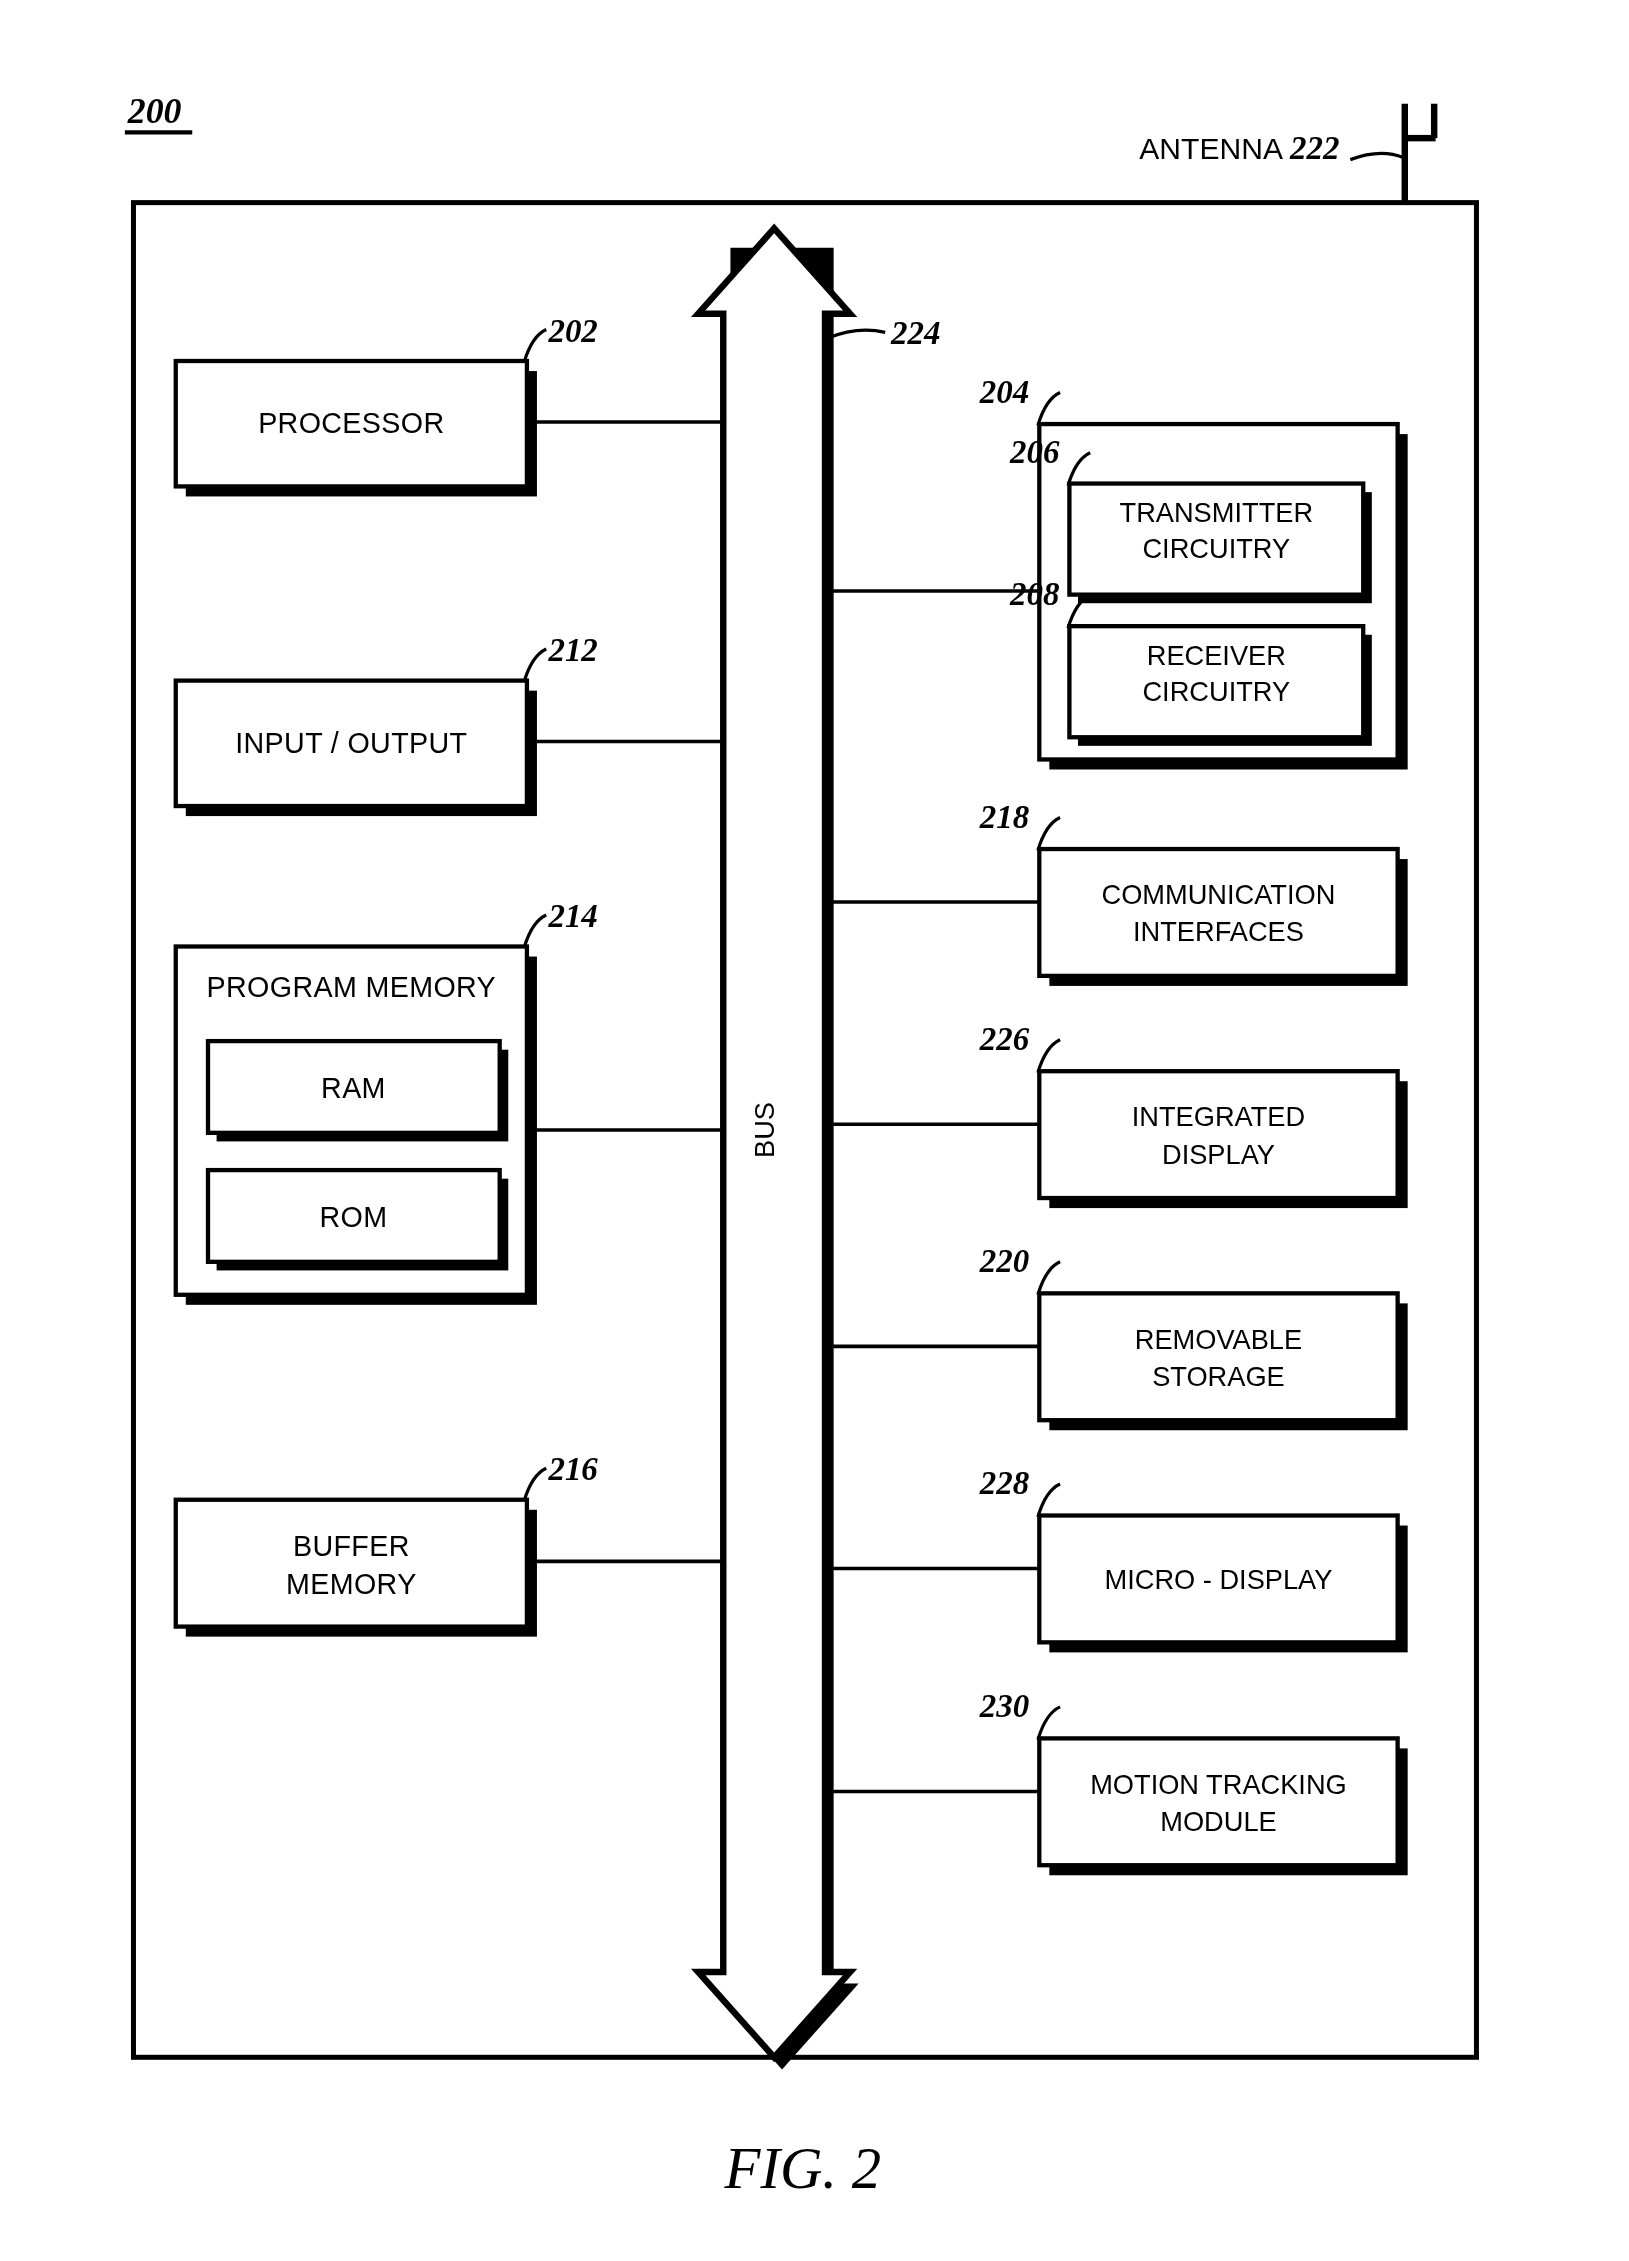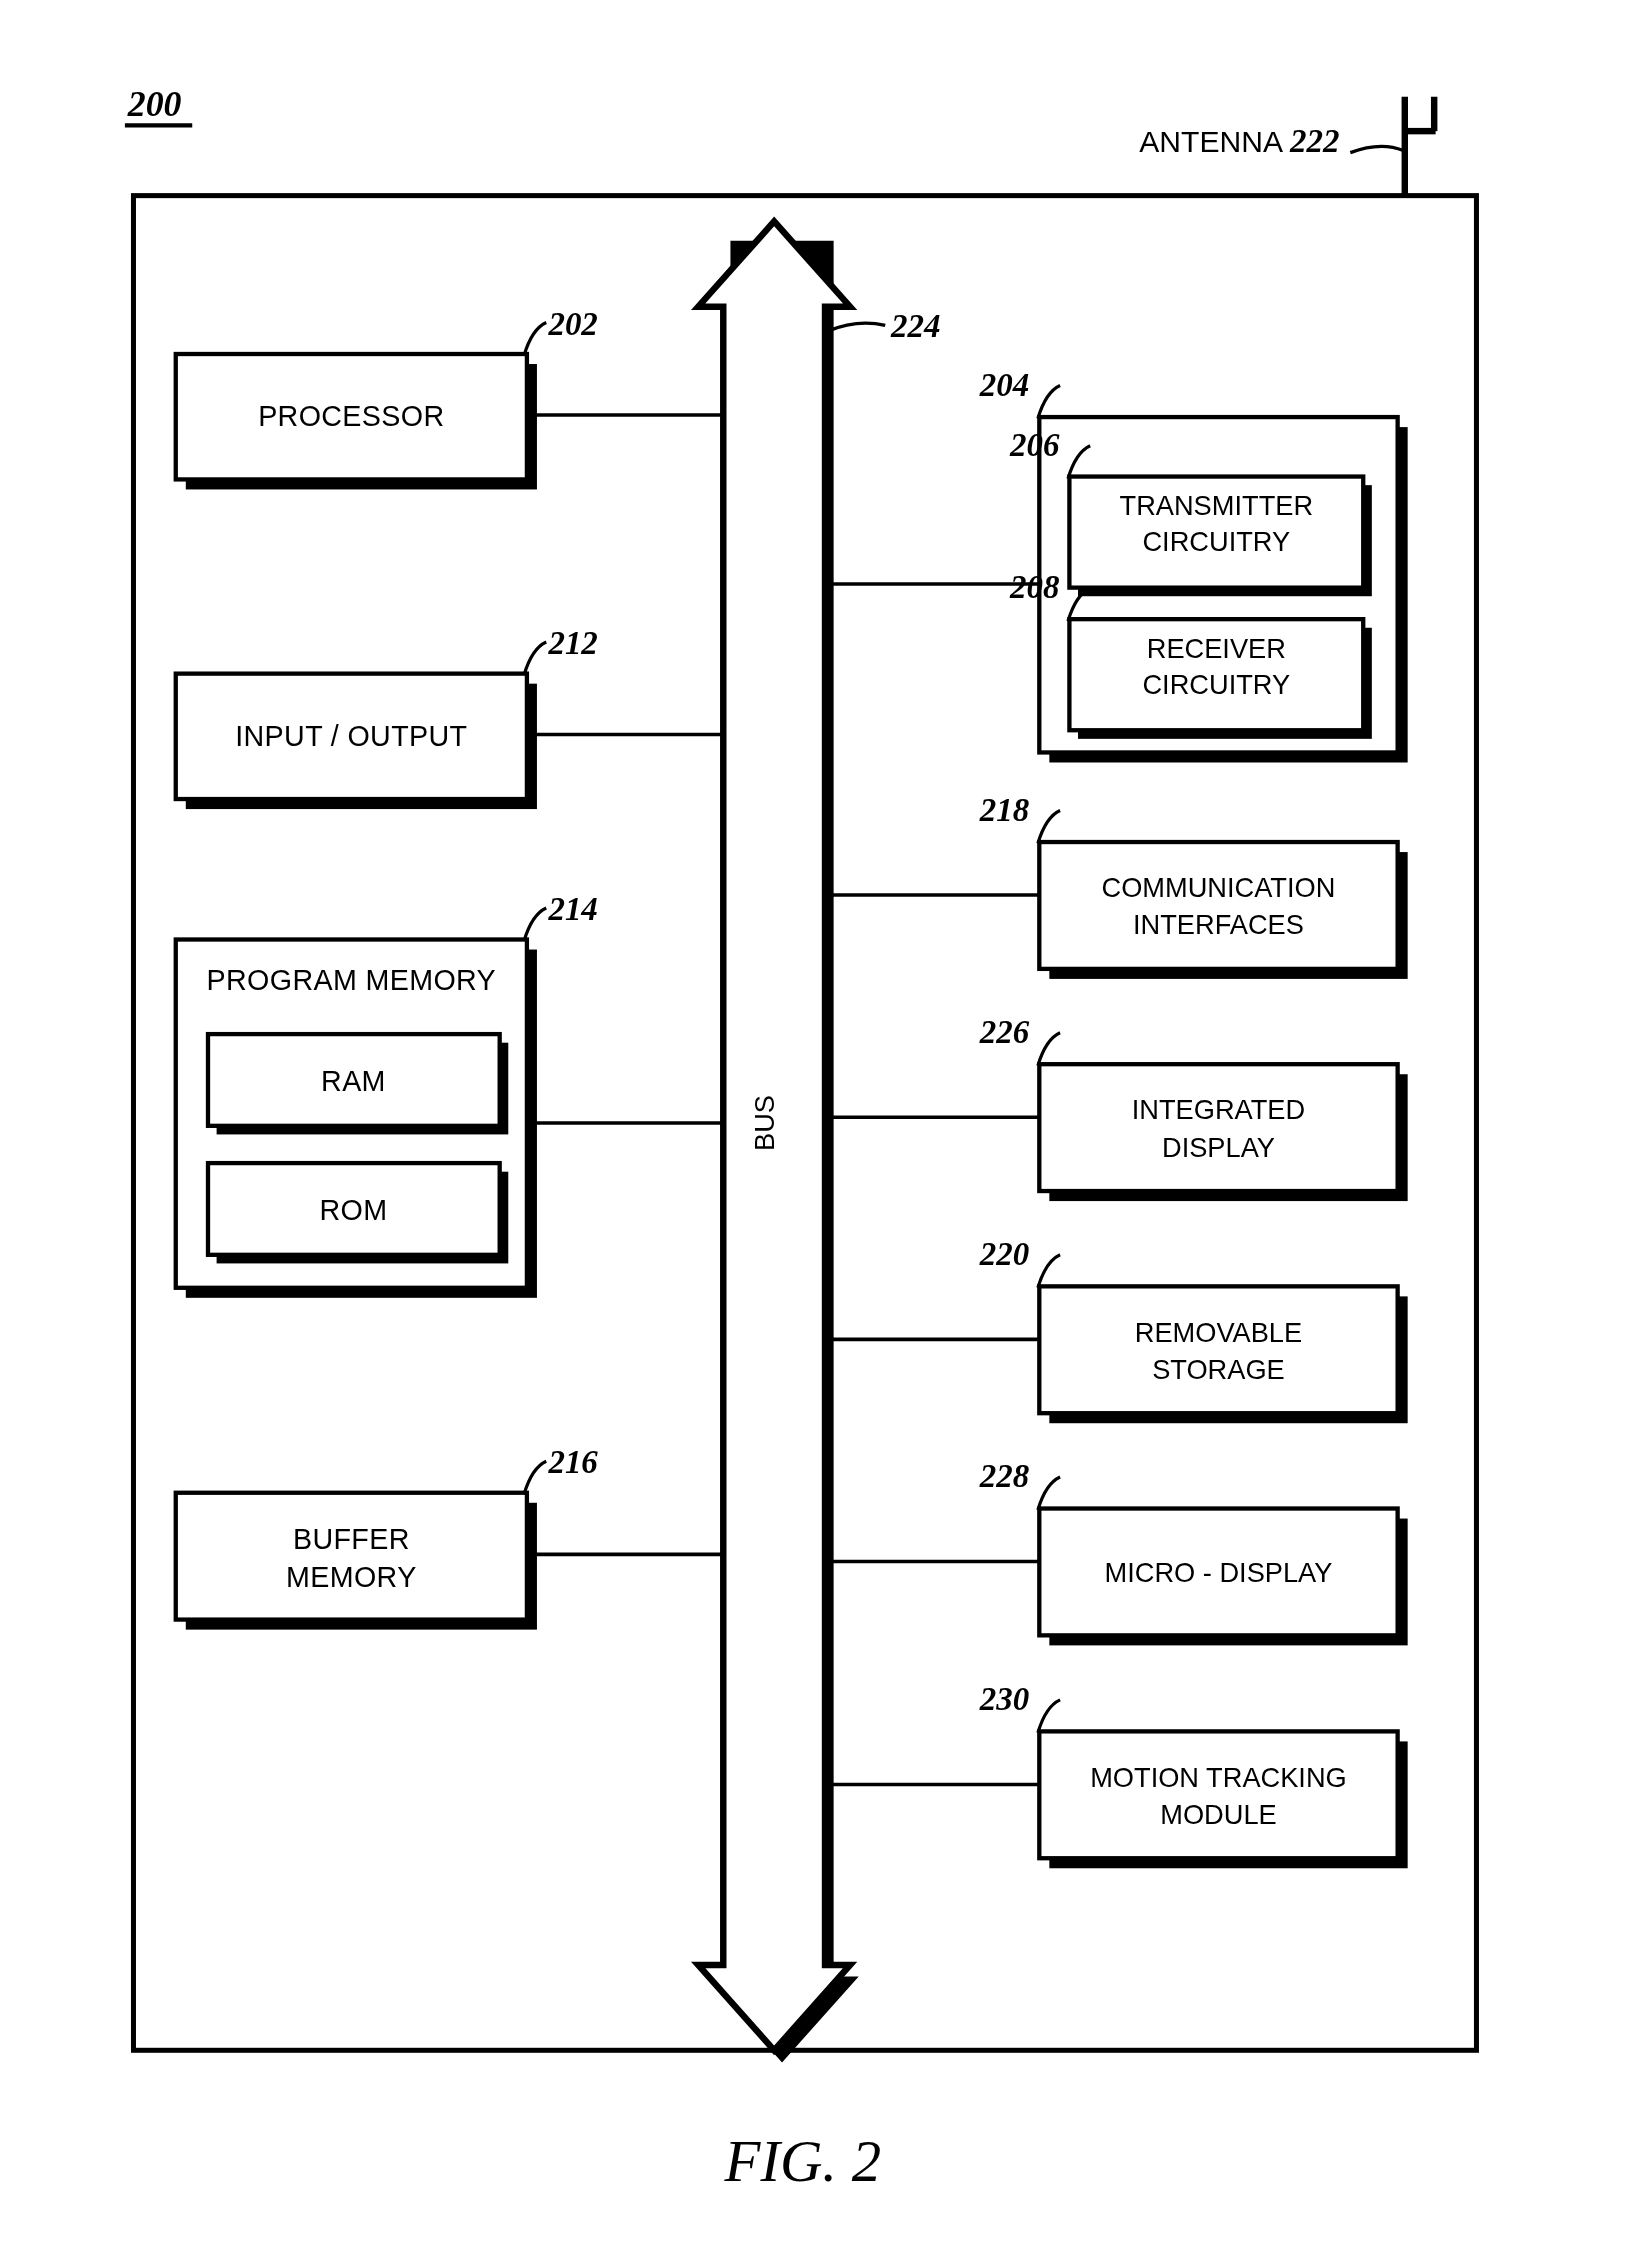--- a/index.html
+++ b/index.html
@@ -9,21 +9,21 @@
   }
   body {
     width: 1630px;
     height: 2261px;
     font-family: "Liberation Sans", sans-serif;
     position: relative;
     overflow: hidden;
   }
   #figure-root {
     position: absolute;
-    top: 5px; left: 0;
+    top: 12px; left: 0;
     width: 1630px;
     height: 2032px;
   }
   svg { display: block; }
   .box-label {
     font-family: "Liberation Sans", sans-serif;
     font-size: 40px;
     fill: #000;
     text-anchor: middle;
     letter-spacing: 0.5px;

